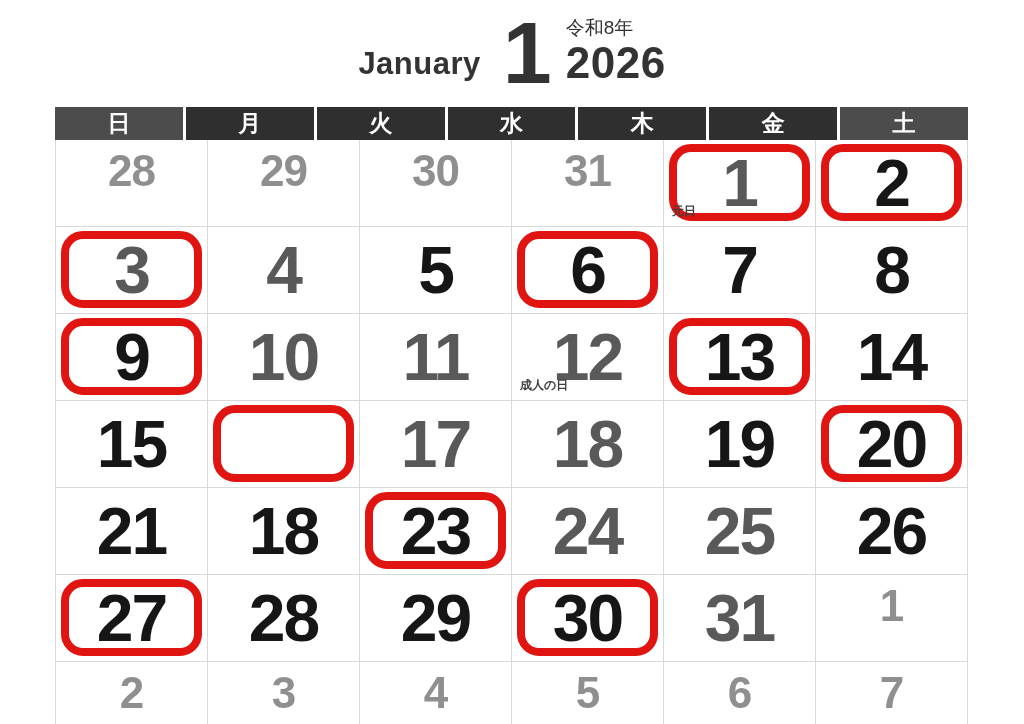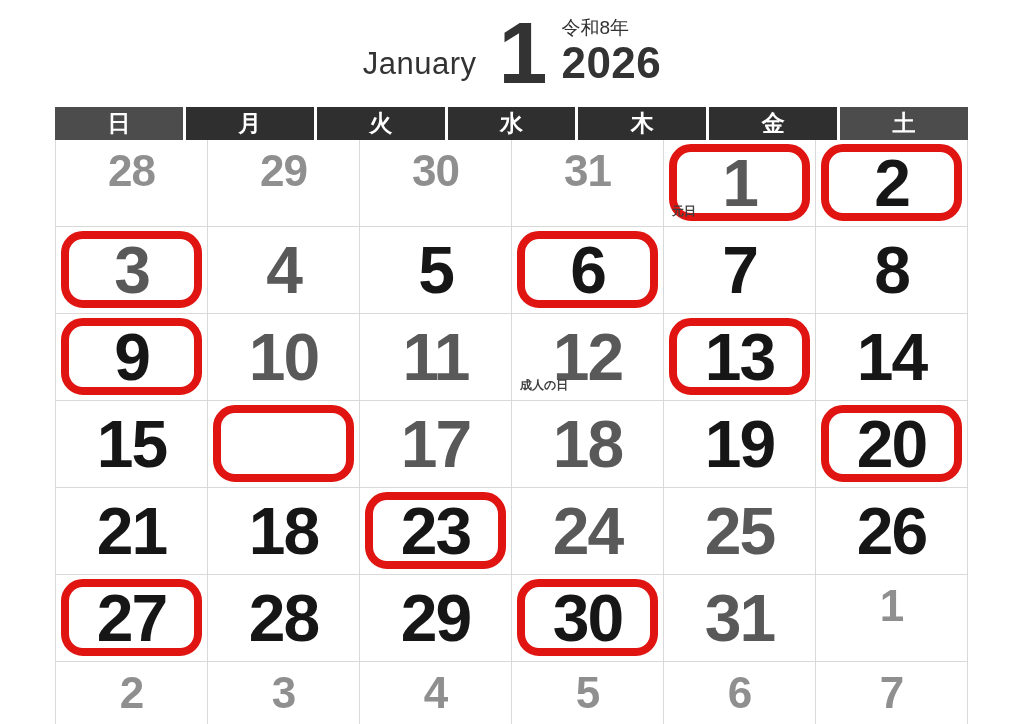--- a/index.html
+++ b/index.html
@@ -16,21 +16,21 @@
   html,body{margin:0;padding:0;}
   body{background:#ffffff;font-family:"Liberation Sans","DejaVu Sans",sans-serif;}
   .page{position:relative;width:1024px;height:724px;background:#ffffff;overflow:hidden;}
 
   
   .title-row{
     position:absolute;top:18px;left:0;width:100%;
     display:flex;justify-content:center;align-items:flex-end;
   }
   .month-name{
-    font-size:31px;font-weight:normal;color:var(--charcoal);
+    font-size:31px;font-weight:bold;color:var(--charcoal);
     padding-bottom:5px;letter-spacing:0.5px;
   }
   .month-number{
     font-size:88px;font-weight:bold;color:var(--charcoal);
     line-height:0.76;margin:0 16px 0 22px;letter-spacing:-2px;
   }
   .era-year{
     display:flex;flex-direction:column;align-items:flex-start;
     padding-bottom:2px;line-height:1;
   }

